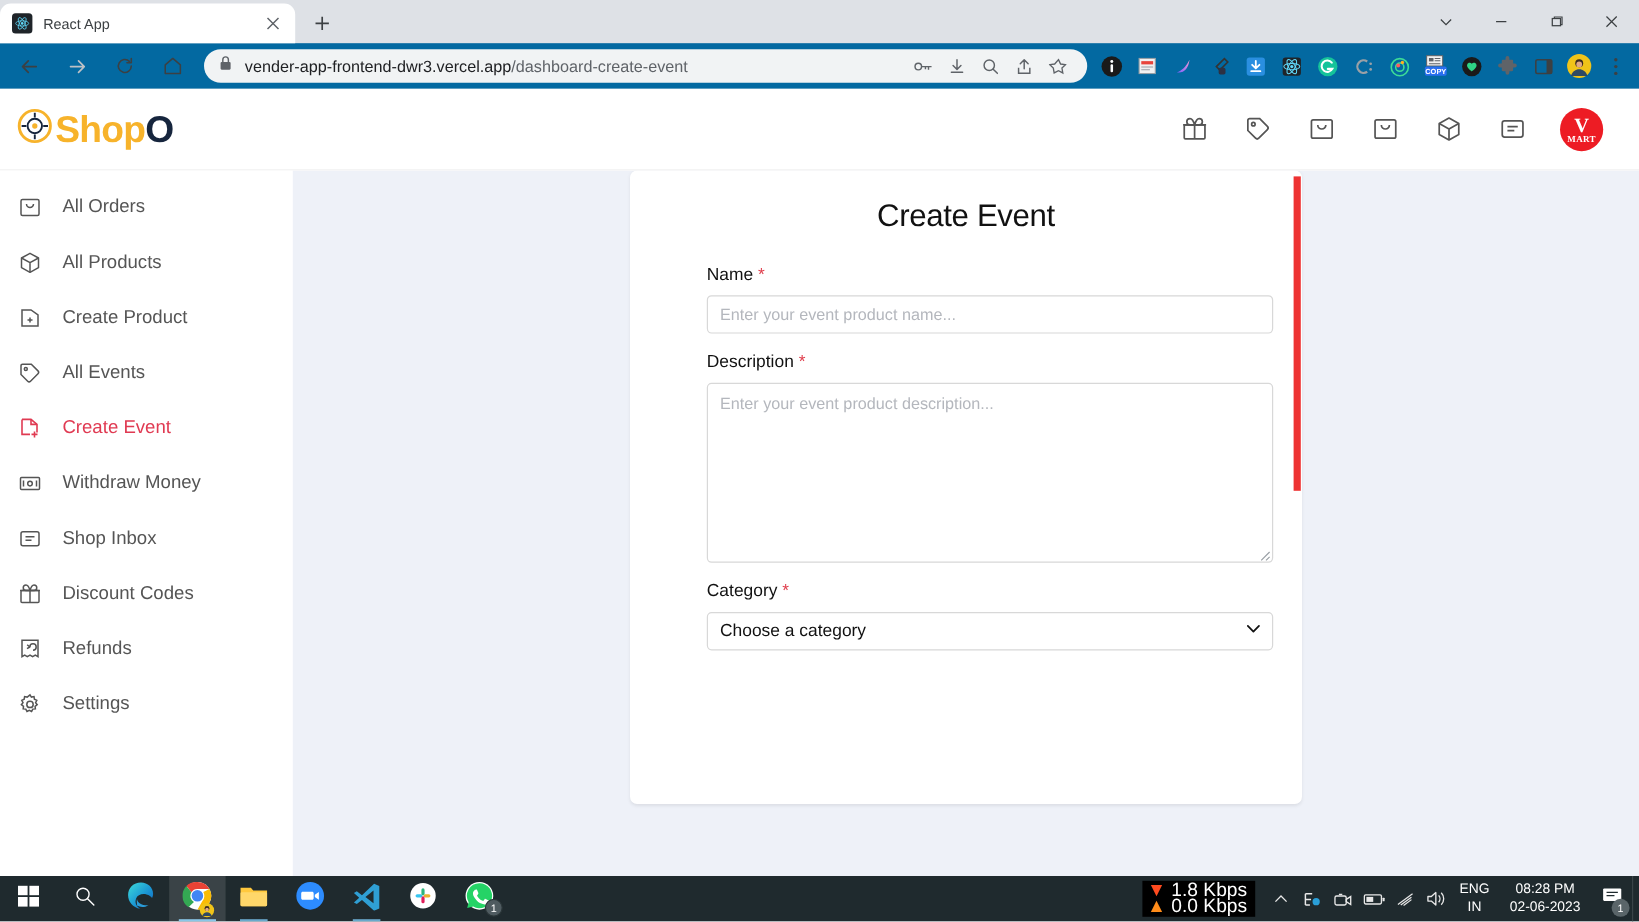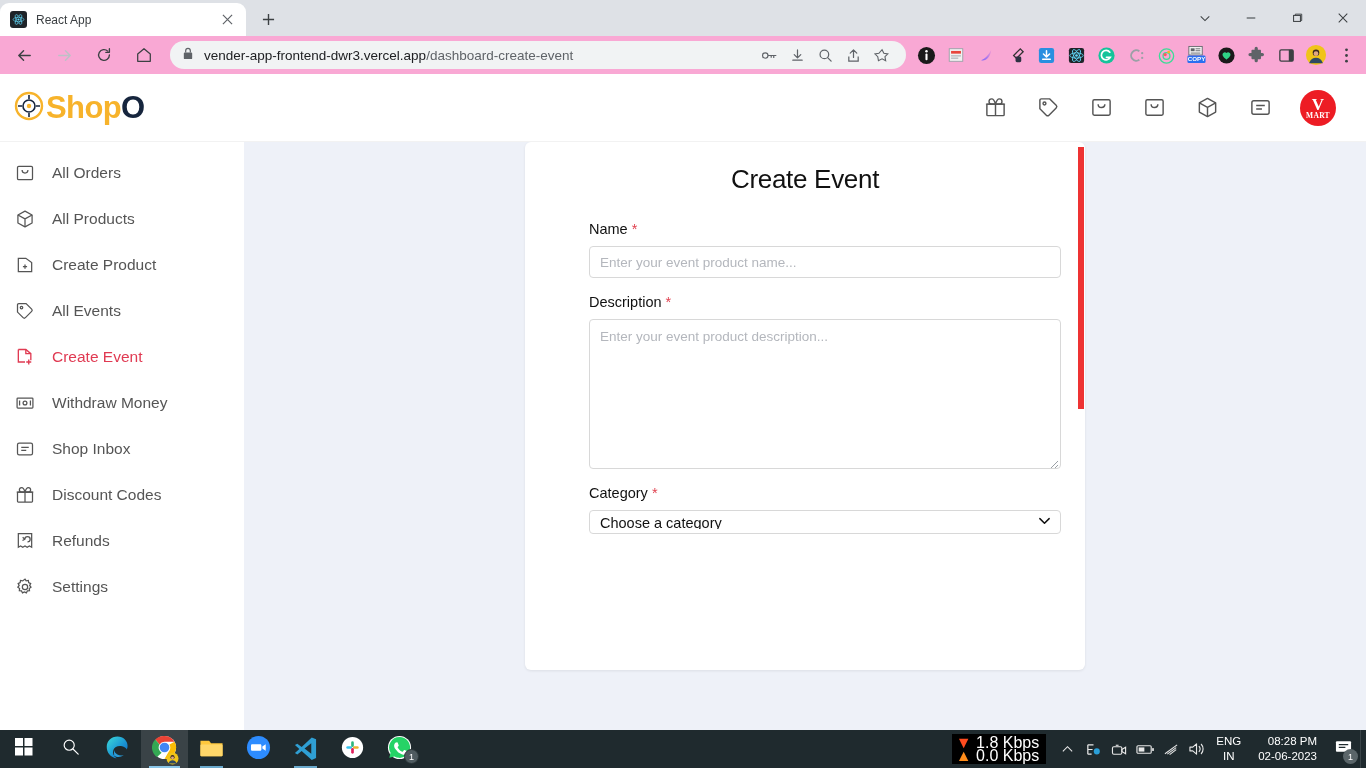--- a/index.html
+++ b/index.html
@@ -36,21 +36,21 @@
     display: flex; align-items: center; justify-content: center;
     color: #3c4043; border-radius: 50%;
   }
   .wincontrols {
     position: absolute; right: 0; top: 0; height: 36px;
     display: flex; align-items: center;
   }
   .wc { width: 46px; height: 32px; display: flex; align-items: center; justify-content: center; color: #3c4043; }
 
   .toolbar {
-    height: 38px; background: #f9a8d4; display: flex; align-items: center;
+    height: 38px; background: #0369a1; display: flex; align-items: center;
     padding: 0 4px;
   }
   .navbtn {
     width: 30px; height: 30px; margin: 0 5px; display: flex;
     align-items: center; justify-content: center; color: #5f6368; border-radius: 50%;
   }
   .navbtn.disabled { color: #bdc1c6; }
   .omnibox {
     flex: 1; height: 28px; background: #f1f3f4; border-radius: 14px;
     display: flex; align-items: center; padding: 0 12px; margin: 0 6px;
@@ -132,21 +132,21 @@
     font-family: "Liberation Sans", sans-serif; display: block;
   }
   .ta::placeholder { color: #b4b7bd; }
   .ta-wrap { position: relative; }
   .resize-grip {
     position: absolute; right: 2px; bottom: 2px; width: 12px; height: 12px;
     pointer-events: none;
   }
   .sel-wrap { position: relative; }
   .sel {
-    width: 100%; height: 24px; border: 1px solid #d8d8d8; border-radius: 4px;
+    width: 100%; height: 32px; border: 1px solid #d8d8d8; border-radius: 4px;
     padding: 4px 10px; font-size: 14.5px; color: #111; background: #fff;
     appearance: none; -webkit-appearance: none;
     font-family: "Liberation Sans", sans-serif;
   }
   .sel-arrow {
     position: absolute; right: 10px; top: 50%; transform: translateY(-50%);
     pointer-events: none; color: #111;
   }
   .gap { height: 16px; }
   .gap-sm { height: 14px; }
@@ -194,21 +194,21 @@
   .netspeed .up { color: #ff8c1a; font-weight: bold; }
   .tray-ic {
     width: 26px; height: 38px; display: flex; align-items: center;
     justify-content: center; color: #e8e8e8;
   }
   .tray-lang {
     color: #fff; font-size: 11.5px; line-height: 15px; text-align: center;
     padding: 0 8px 0 6px;
   }
   .tray-clock {
-    color: #fff; font-size: 11.5px; line-height: 15px; text-align: right;
+    color: #fff; font-size: 11.5px; line-height: 15px; text-align: center;
     padding: 0 9px;
   }
   .tray-notif {
     width: 34px; height: 38px; display: flex; align-items: center;
     justify-content: center; position: relative; color: #fff;
   }
   .tray-notif .nb {
     position: absolute; right: 2px; bottom: 4px; width: 15px; height: 15px;
     border-radius: 50%; background: #5a6569; color: #fff; font-size: 9px;
     display: flex; align-items: center; justify-content: center;

